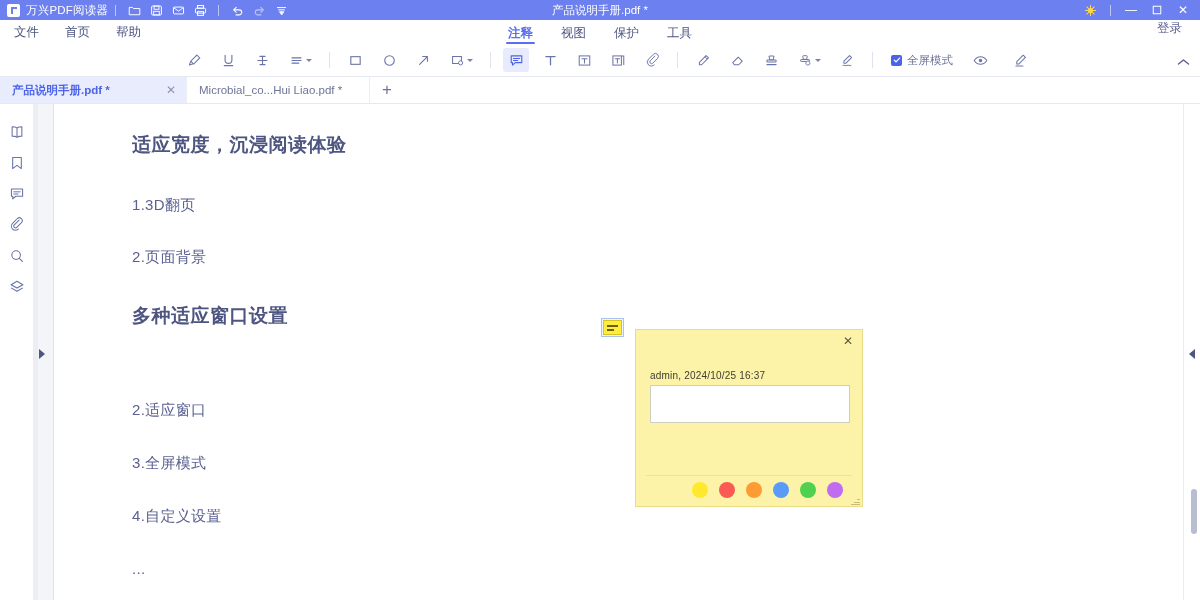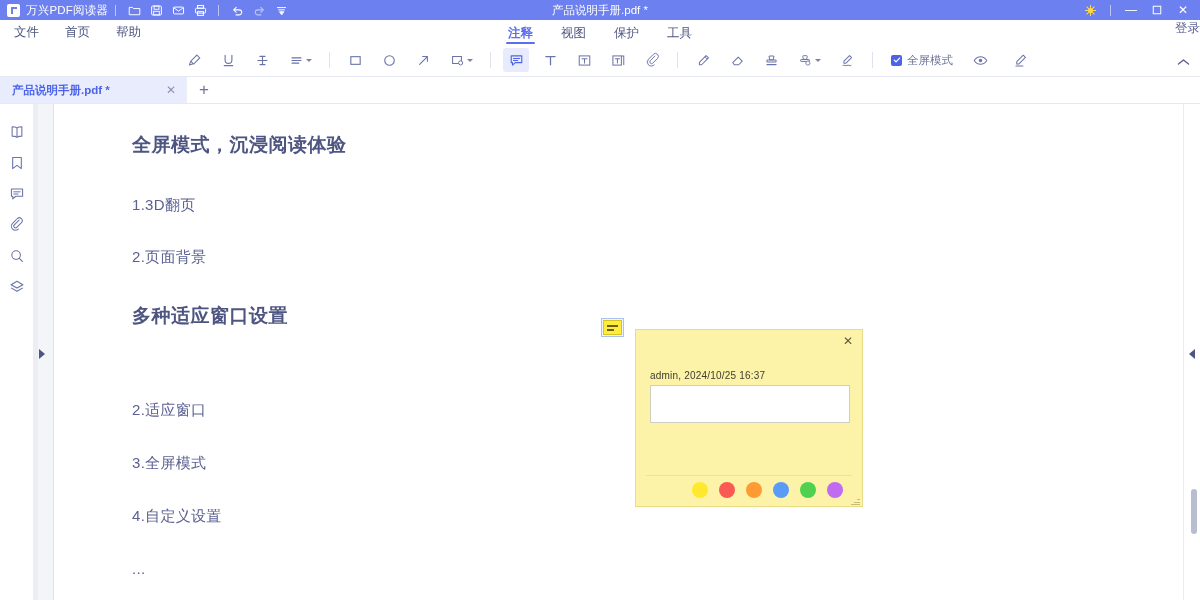--- a/index.html
+++ b/index.html
@@ -43,21 +43,21 @@
   
   .menubar{
     height:24px;min-height:24px;background:#fff;display:flex;position:relative;
     font-size:12.5px;color:#4d5580;
   }
   .menu-left{display:flex;align-items:center;padding-left:14px;gap:26px;}
   .menu-center{position:absolute;left:0;right:0;display:flex;justify-content:center;gap:28px;height:24px;align-items:flex-end;}
   .m-tab{font-size:12.5px;color:#4d5580;padding-bottom:2px;position:relative;}
   .m-tab.active{color:#5b6ff0;font-weight:bold;}
   .m-tab.active::after{content:"";position:absolute;left:-2px;right:-2px;bottom:0;height:2px;background:#5b6ff0;border-radius:1px;}
-  .menu-right{margin-left:auto;font-size:12.5px;color:#5b6191;z-index:2;}
+  .menu-right{margin-left:auto;padding-right:18px;font-size:12.5px;color:#5b6191;z-index:2;}
 
   
   .ribbon{
     height:32px;min-height:32px;background:#fff;border-bottom:1px solid #e6e8f2;
     display:flex;align-items:center;position:relative;
   }
   .rb-inner{display:flex;align-items:center;margin:0 auto;padding-left:14px;}
   .rb-btn{
     width:26px;height:24px;display:flex;align-items:center;justify-content:center;
     border-radius:3px;margin:0 4px;position:relative;
@@ -388,20 +388,23 @@
           <path d="M1.6 6.2L7 1.8l5.4 4.4" fill="none" stroke="#5b6191" stroke-width="1.5" stroke-linecap="round" stroke-linejoin="round"></path>
         </svg>
     </div>
   </div>
 
   <div class="doctabs">
     <div class="dtab active" style="width:164px">
       <span class="tname">产品说明手册.pdf *</span>
       <span class="tclose">✕</span>
     </div>
+    <div class="dtab" style="width:160px">
+      <span class="tname">Microbial_co...Hui Liao.pdf *</span>
+    </div>
     <div class="dtab-add">+</div>
   </div>
 
   <div class="workspace">
 
     <div class="leftbar">
       <div class="lb-ico">
         <svg width="18" height="18" viewBox="0 0 20 20">
             <path d="M10 5.4c-1.4-1-3-1.2-5.4-1.2v10.4c2.4 0 4 .2 5.4 1.2 1.4-1 3-1.2 5.4-1.2V4.2c-2.4 0-4 .2-5.4 1.2z" fill="none" stroke="#6b74a8" stroke-width="1.2" stroke-linejoin="round"></path>
             <path d="M10 5.4v10.4" stroke="#6b74a8" stroke-width="1.2"></path>
@@ -436,21 +439,21 @@
           </svg>
       </div>
     </div>
 
     <div class="gutter">
       <div class="lexpand"></div>
     </div>
 
     <div class="page">
       <div class="pagecontent">
-        <h1 class="doc-h">全屏模式，沉浸阅读体验</h1>
+        <h1 class="doc-h">适应宽度，沉浸阅读体验</h1>
         <div class="sp-a"></div>
         <p class="doc-line">1.3D翻页</p>
         <div class="sp-b"></div>
         <p class="doc-line">2.页面背景</p>
         <div class="sp-c"></div>
         <h1 class="doc-h">多种适应窗口设置</h1>
         <div class="sp-a"></div>
         <div class="sp-d"></div>
         <p class="doc-line">2.适应窗口</p>
         <div class="sp-d"></div>

